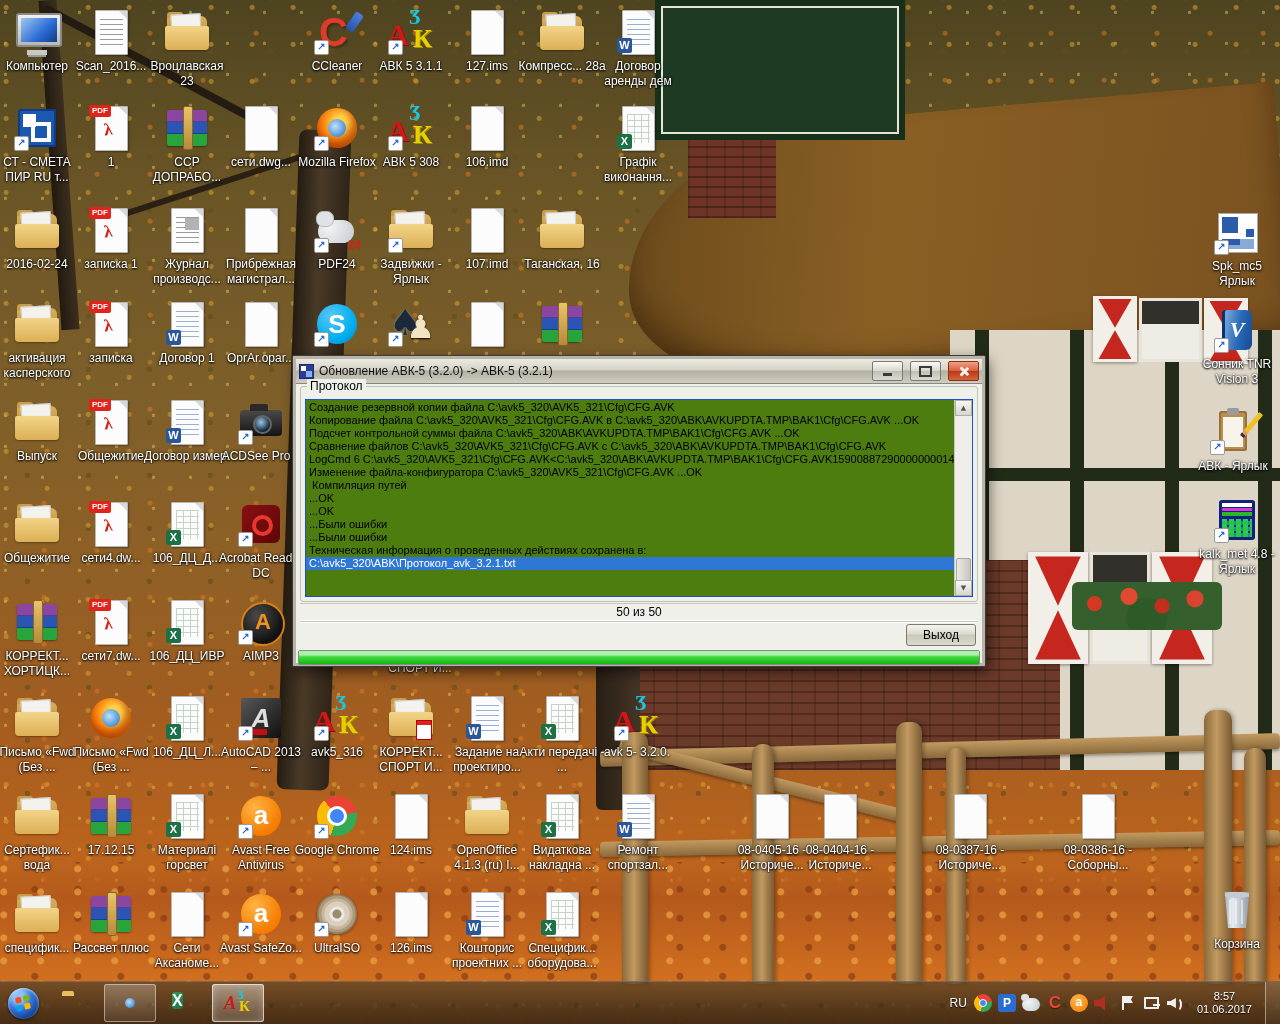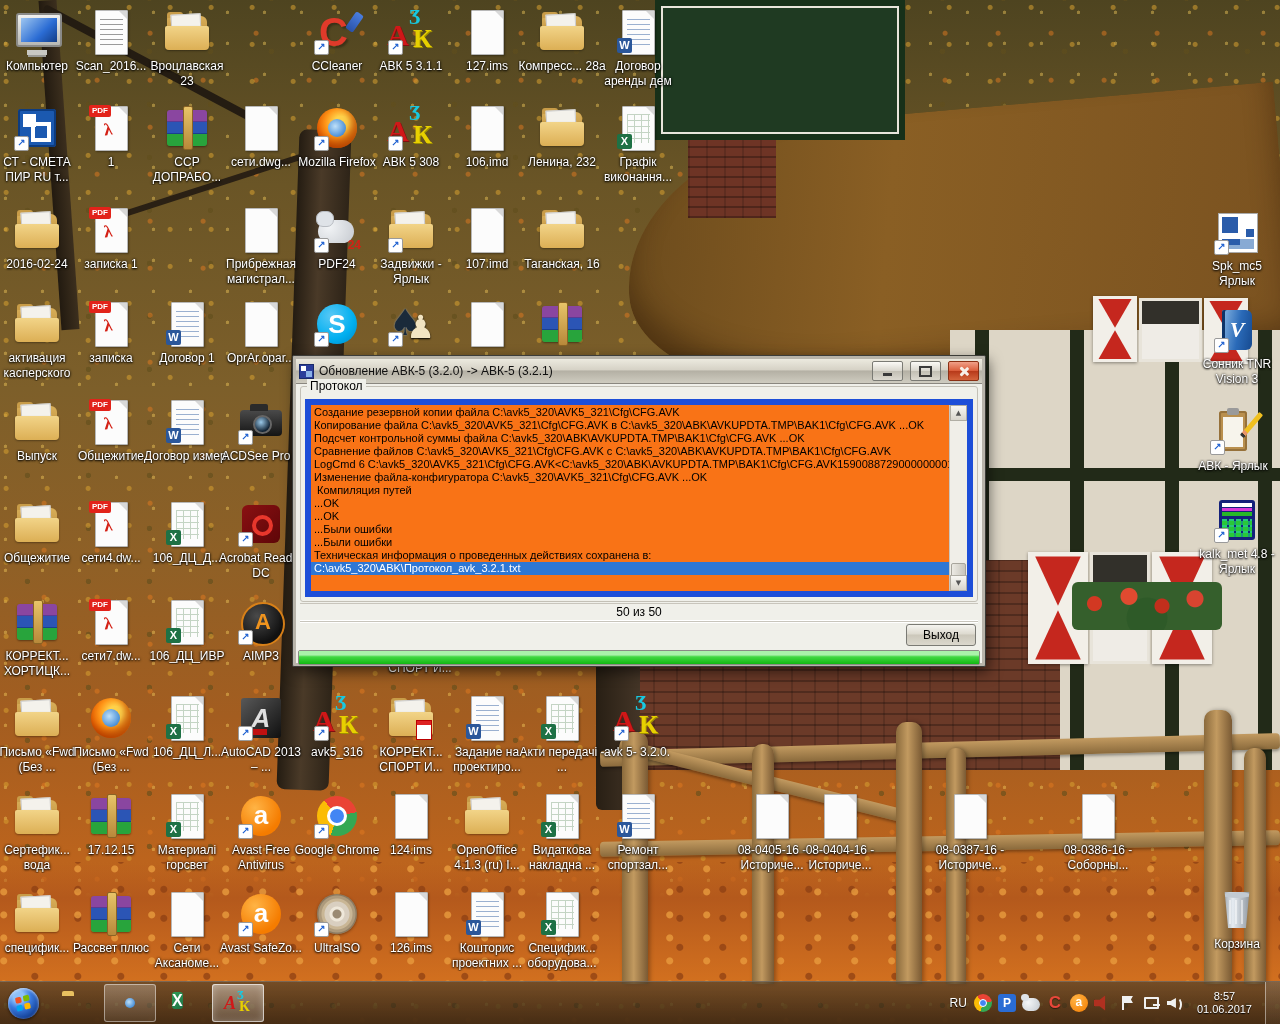--- a/index.html
+++ b/index.html
@@ -158,21 +158,21 @@
   .win-btn{width:29px;height:18px;border:1px solid #7a7a74;border-radius:2px;display:flex;align-items:center;justify-content:center;
     background:linear-gradient(180deg,#fbfaf6,#d8d5cc 50%,#c2bfb4 52%,#dcd9d0);margin-left:2px}
   .win-btn.close{background:linear-gradient(180deg,#f0a088,#d95b38 50%,#b83a1a 52%,#d4643c);border-color:#8a3014}
   .sym-min{width:9px;height:3px;background:#3a3a3a;margin-top:7px}
   .sym-max{width:9px;height:7px;border:2px solid #3a3a3a}
   .sym-x{position:relative;width:11px;height:11px}
   .sym-x::before,.sym-x::after{content:"";position:absolute;left:5px;top:0;width:2.5px;height:11px;background:#f6efe8;border-radius:1px}
   .sym-x::before{transform:rotate(45deg)}.sym-x::after{transform:rotate(-45deg)}
   .group{position:absolute;left:7px;right:7px;top:30px;height:214px;border:1px solid #c3c0b6;border-radius:3px}
   .group-label{position:absolute;left:6px;top:-8px;background:#f0f0ea;padding:0 3px;font:12px "Liberation Sans",sans-serif}
-  .listbox{position:absolute;left:4px;right:4px;top:12px;bottom:4px;background:#f97316;border:6px solid #1d4ed8;overflow:hidden}
+  .listbox{position:absolute;left:4px;right:4px;top:12px;bottom:4px;background:#4d7c0f;border:1px solid #1d4ed8;overflow:hidden}
   .loglines{position:absolute;left:0;top:1px;right:17px;bottom:0}
   .log-line{font:11px/13px "Liberation Sans",sans-serif;white-space:pre;overflow:hidden;color:#000;padding-left:3px}
   .log-line.selected{background:#2e77d4;color:#fff}
   .vscroll{position:absolute;right:0;top:0;bottom:0;width:17px;background:#f0eee8;border-left:1px solid #c8c6c0}
   .vs-btn{position:absolute;left:0;right:0;height:16px;background:linear-gradient(180deg,#f8f7f3,#d8d5cc);border:1px solid #b0ada4;
     color:#555;font:7px/14px "DejaVu Sans",sans-serif;text-align:center;box-sizing:border-box}
   .vs-up{top:0}.vs-down{bottom:0}
   .vs-thumb{position:absolute;left:1px;right:1px;top:158px;height:24px;background:linear-gradient(90deg,#eceae4,#c8c5bc);
     border:1px solid #a8a59c;border-radius:2px}
   .counter{position:absolute;left:7px;right:7px;top:247px;height:17px;text-align:center;font:12px/17px "Liberation Sans",sans-serif;
@@ -366,27 +366,20 @@
         <i class="sc-arrow">↗</i>
       </div>
       <div class="di-label">АВК 5 308</div>
     </div>
     <div class="desk-icon" style="left: 443px; top: 104px;">
       <div class="di-img t-doc">
         <i class="sheet"></i>
       </div>
       <div class="di-label">106.imd</div>
     </div>
-    <div class="desk-icon" style="left: 518px; top: 104px;">
-      <div class="di-img t-folder">
-        <i class="f-back"></i>
-        <i class="f-front"></i>
-      </div>
-      <div class="di-label">Ленина, 232</div>
-    </div>
     <div class="desk-icon" style="left: 594px; top: 104px;">
       <div class="di-img t-excel">
         <i class="sheet grid"></i>
         <b class="sq greensq">X</b>
       </div>
       <div class="di-label">Графік виконання...</div>
     </div>
     <div class="desk-icon" style="left: -7px; top: 206px;">
       <div class="di-img t-folder">
         <i class="f-back"></i>
@@ -394,20 +387,27 @@
       </div>
       <div class="di-label">2016-02-24</div>
     </div>
     <div class="desk-icon" style="left: 67px; top: 206px;">
       <div class="di-img t-pdf">
         <i class="sheet"></i>
         <b class="badge red">PDF</b>
         <s class="pdfgl">λ</s>
       </div>
       <div class="di-label">записка 1</div>
+    </div>
+    <div class="desk-icon" style="left: 143px; top: 206px;">
+      <div class="di-img t-textdoc">
+        <i class="sheet lines"></i>
+        <i class="gray-block"></i>
+      </div>
+      <div class="di-label">Журнал производс...</div>
     </div>
     <div class="desk-icon" style="left: 217px; top: 206px;">
       <div class="di-img t-doc">
         <i class="sheet"></i>
       </div>
       <div class="di-label">Прибрежная магистрал...</div>
     </div>
     <div class="desk-icon" style="left: 293px; top: 206px;">
       <div class="di-img t-pdf24">
         <i class="sheep"></i>

